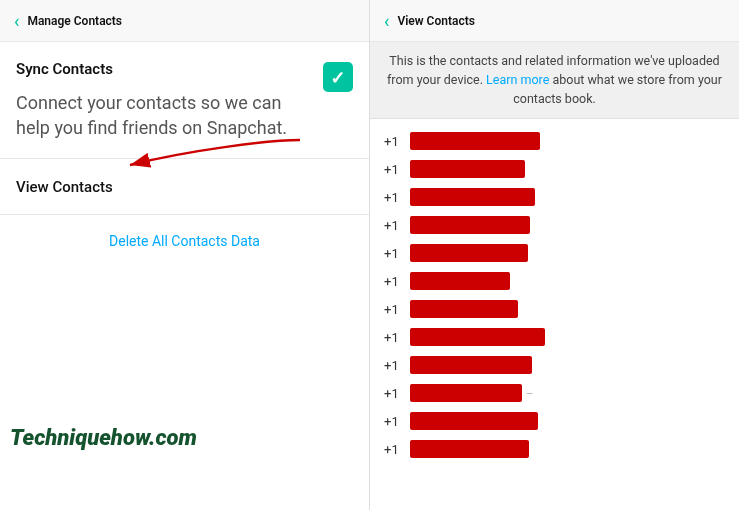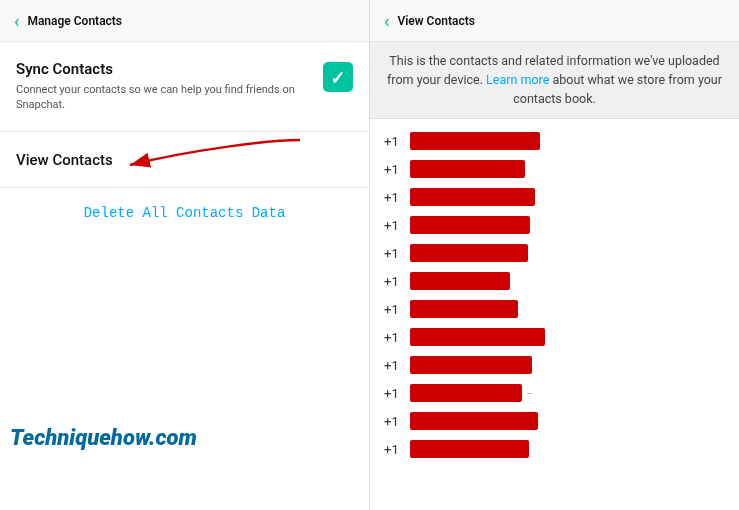--- a/index.html
+++ b/index.html
@@ -53,25 +53,25 @@
 
     .sync-text-block {
       flex: 1;
       margin-right: 10px;
     }
 
     .sync-title {
       font-size: 15px;
       font-weight: 600;
       color: #111;
-      margin-bottom: 4px;
+      margin-bottom: 12px;
     }
 
     .sync-desc {
-      font-size: 11px;
+      font-size: 18px;
       color: #555;
       line-height: 1.4;
     }
 
     .checkbox-wrapper {
       width: 30px;
       height: 30px;
       background: #00c4a0;
       border-radius: 5px;
       display: flex;
@@ -94,21 +94,20 @@
 
     .view-contacts-label {
       font-size: 15px;
       font-weight: 500;
       color: #111;
     }
 
     .delete-link-row {
       padding: 16px;
       text-align: center;
-      font-family: Liberation Mono, monospace;
     }
 
     .delete-link {
       color: #00aaff;
       font-size: 14px;
       cursor: pointer;
     }
 
     
     .arrow-annotation {
@@ -118,21 +117,21 @@
       pointer-events: none;
     }
 
     
     .watermark {
       position: absolute;
       bottom: 60px;
       left: 10px;
       font-size: 22px;
       font-weight: 900;
-      color: #0369a1;
+      color: #14532d;
       font-style: italic;
       margin-top: 8px;
     }
 
     
     .right-panel {
       width: 369px;
       background: #ffffff;
       display: flex;
       flex-direction: column;

